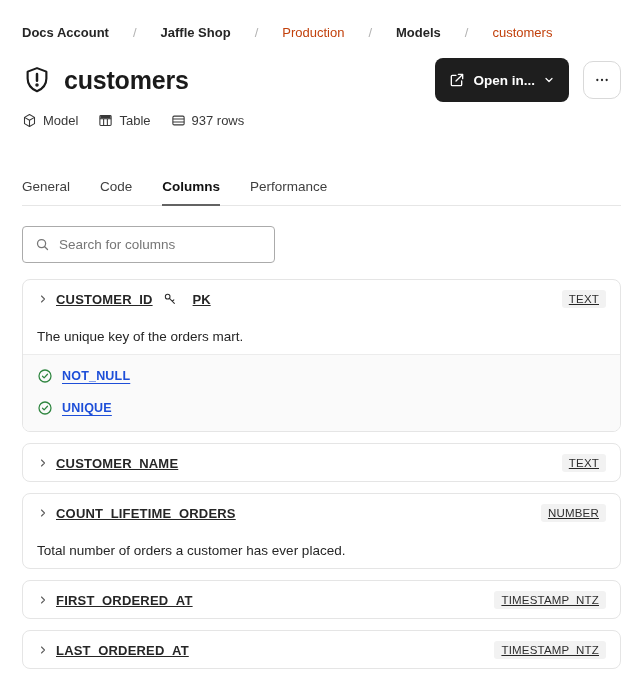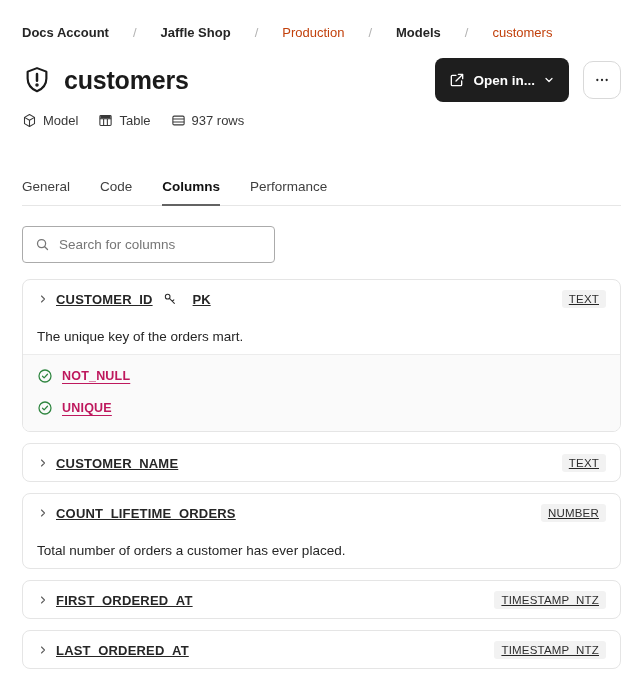--- a/index.html
+++ b/index.html
@@ -112,21 +112,21 @@
   }
   .col-desc { margin-top: 20px; font-size: 13.5px; line-height: 17px; color: #262626; }
 
   .card-tests {
     border-top: 1px solid #ececec; background: #fafafa;
     padding: 13px 14px 15px 14px;
     display: flex; flex-direction: column; gap: 16px;
   }
   .test-row { display: flex; align-items: center; gap: 9px; }
   .test-link {
-    font-size: 12.5px; font-weight: 700; color: #be185d;
+    font-size: 12.5px; font-weight: 700; color: #1d4ed8;
     text-decoration: underline; text-underline-offset: 3px;
     letter-spacing: 0.2px; cursor: pointer;
   }
   svg { display: block; }
 </style>
 </head>
 <body>
 
 <div class="page">
 

